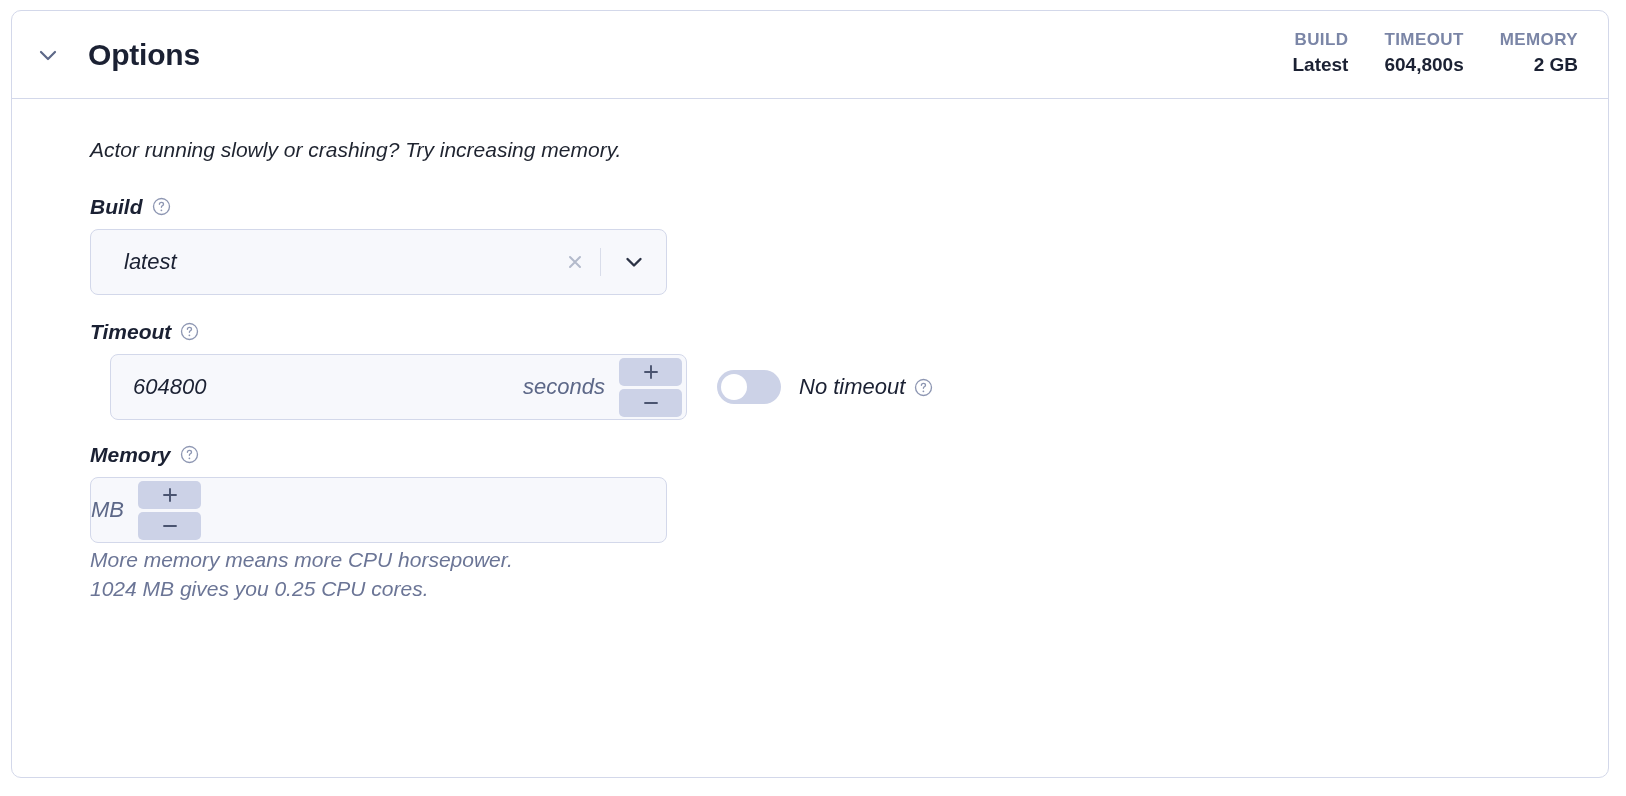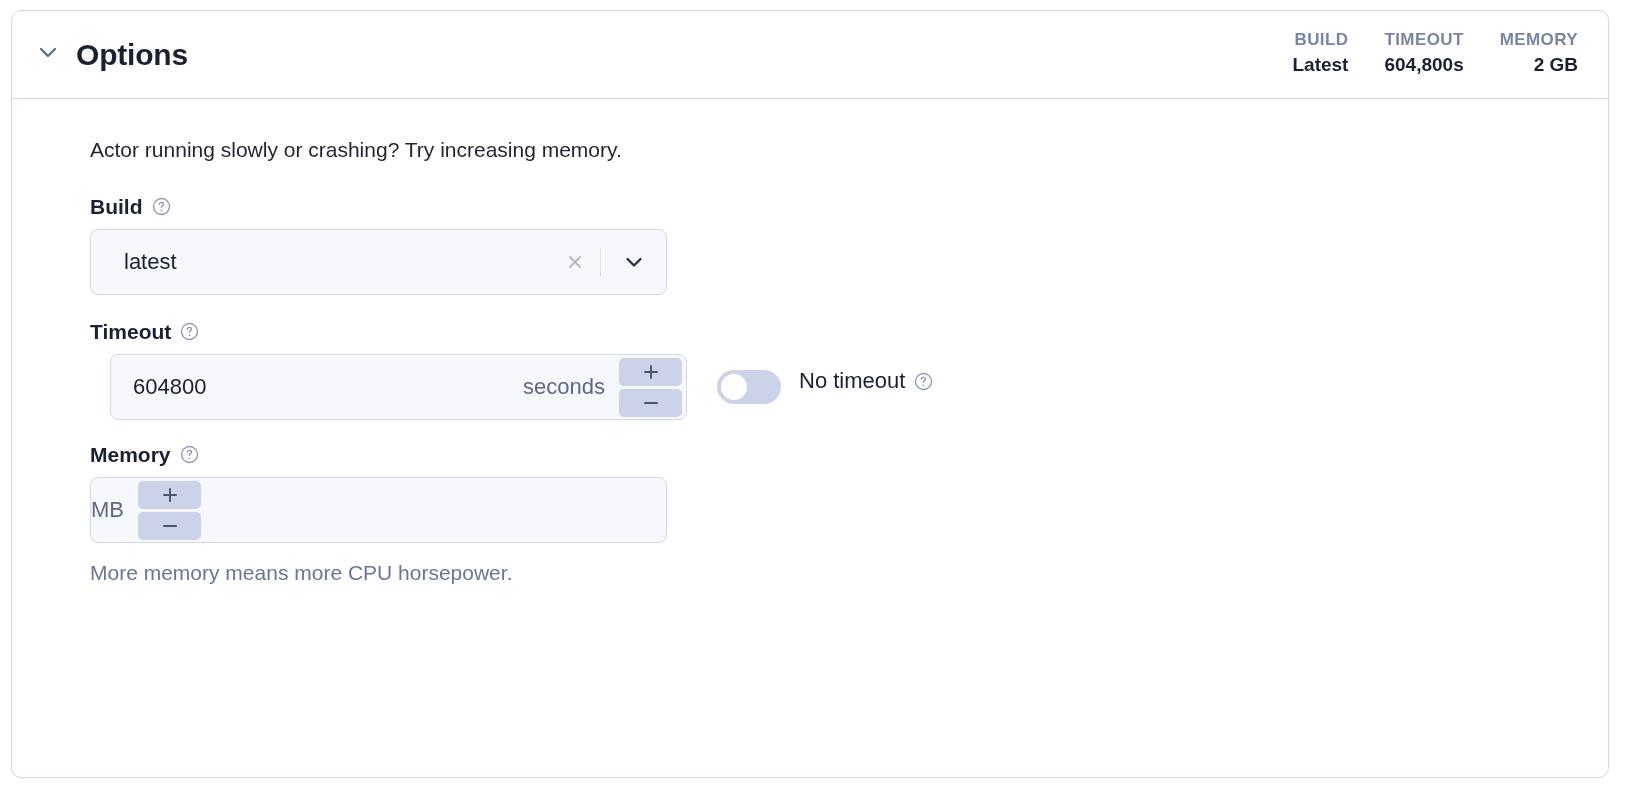--- a/index.html
+++ b/index.html
@@ -32,22 +32,23 @@
   .card-header {
     position: relative;
     height: 88px;
     box-sizing: border-box;
     border-bottom: 1px solid #d3d8ea;
     display: flex;
     align-items: center;
   }
   .header-left {
     display: flex;
+    align-items: center;
     padding-left: 24px;
-    gap: 16px;
+    gap: 28px;
   }
   .chevron {
     width: 24px;
     height: 24px;
     display: block;
     flex: none;
   }
   .chevron svg { display: block; }
   .card-title {
     font-size: 30px;
@@ -81,20 +82,21 @@
     font-size: 19px;
     font-weight: 700;
     color: #1b2133;
     display: block;
     margin-top: 2px;
   }
 
   
   .card-body {
     padding: 38px 0 0 78px;
+    font-style: italic;
   }
   .intro {
     font-size: 21px;
     color: #1f2430;
     margin: 0 0 34px 0;
     line-height: 1.2;
   }
 
   .field-label {
     display: flex;
@@ -192,21 +194,21 @@
   }
   .step-btn svg { display: block; }
 
   .row-inline {
     display: flex;
     align-items: center;
     padding-left: 20px;
   }
   .toggle-wrap {
     display: flex;
-    align-items: flex-start;
+    align-items: center;
     gap: 18px;
     margin-left: 30px;
   }
   .toggle {
     width: 64px;
     height: 34px;
     border-radius: 17px;
     background: #ccd2e7;
     position: relative;
     flex: none;
@@ -229,21 +231,21 @@
   .toggle-label .t-text {
     font-size: 22px;
     color: #1b2133;
     line-height: 1;
   }
 
   .spacer-24 { height: 26px; }
   .spacer-22 { height: 24px; }
 
   .hint {
-    margin-top: 16px;
+    margin-top: 3px;
     font-size: 21px;
     color: #6b7596;
     line-height: 1.38;
   }
   .hint div { white-space: nowrap; }
 </style>
 </head>
 <body>
 
 <div class="card">
@@ -373,16 +375,17 @@
         <button class="step-btn">
           <svg width="22" height="22" viewBox="0 0 22 22" fill="none">
             <path d="M5 11h12" stroke="#4a5470" stroke-width="1.9" stroke-linecap="round"></path>
           </svg>
         </button>
       </span>
     </div>
 
     <div class="hint">
       <div>More memory means more CPU horsepower.</div>
+      <div>1024 MB gives you 0.25 CPU cores.</div>
     </div>
 
   </div>
 </div>
 
 </body></html>

